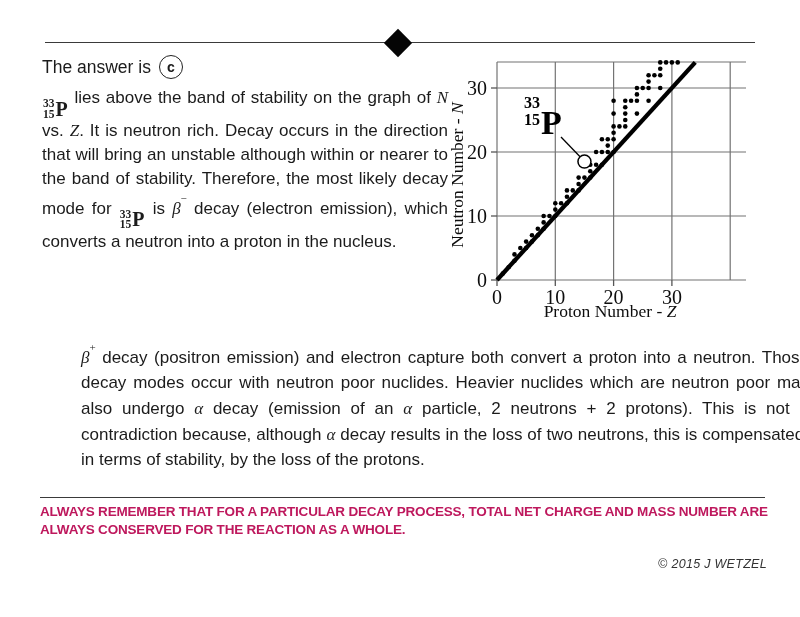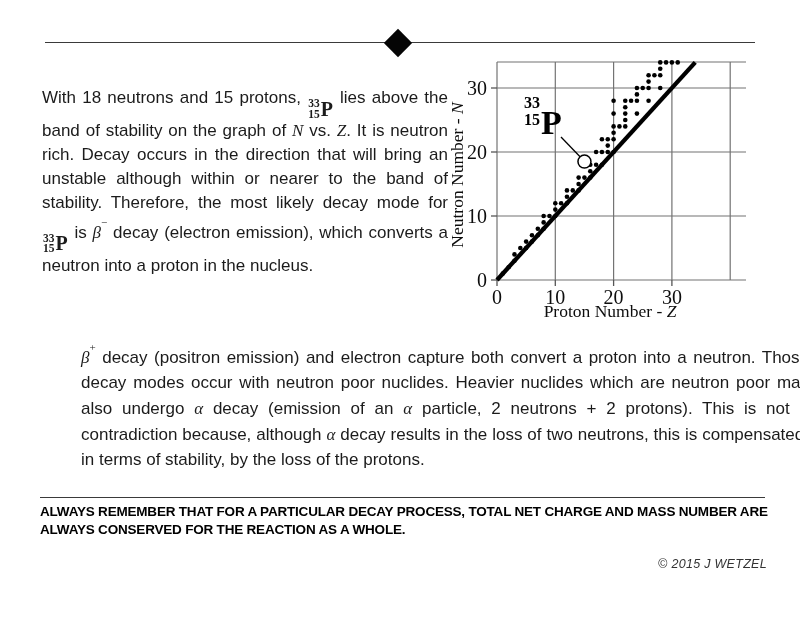--- a/index.html
+++ b/index.html
@@ -14,34 +14,40 @@
   .p2{position:absolute;left:40px;top:340px;width:728px;font-size:17px;line-height:25.7px;text-align:justify;margin-left:41px;}
   .vr{font-family:"Liberation Serif",serif;font-style:italic;}
   sup.sg{font-size:11px;position:relative;top:-5px;font-family:"Liberation Serif",serif;}
   .nuclide{display:inline-flex;align-items:center;vertical-align:-4px;margin:0 1px;}
   .nuclide .stk{display:inline-flex;flex-direction:column;line-height:0.92;text-align:right;
                 font-family:"Liberation Serif",serif;font-weight:bold;font-size:11.5px;margin-right:1px;}
   .nuclide .sym{font-family:"Liberation Serif",serif;font-weight:bold;font-size:20px;line-height:1;}
   .chart{position:absolute;left:450px;top:45px;width:340px;height:300px;}
   .rule2{position:absolute;left:40px;top:497px;width:725px;height:1px;background:#3a3a3a;}
   .always{position:absolute;left:40px;top:503px;width:737px;font-size:13.5px;font-weight:bold;
-          letter-spacing:-0.2px;line-height:17.5px;color:#000000;}
+          letter-spacing:-0.2px;line-height:17.5px;color:#be185d;}
   .copyright{position:absolute;right:33px;top:557px;font-size:12.5px;font-style:italic;color:#333;letter-spacing:0.3px;}
 </style>
 </head>
 <body>
 
 <div class="page">
 
   <div class="top-rule"></div>
   <div class="diamond"></div>
 
+  <div class="answer-line">
+    <span>The answer is</span>
+    <span class="circle-c">
+        <span>c</span>
+      </span>
+  </div>
 
   <div class="p1">
-    <span>With 18 neutrons and 15 protons, </span><span class="nuclide">
+    <span class="nuclide">
         <span class="stk">
           <span>33</span>
           <span>15</span>
         </span>
         <span class="sym">P</span>
       </span><span> lies above the band of stability on the graph of </span><span class="vr">N</span><span> vs. </span><span class="vr">Z</span><span>.  It is neutron rich.  Decay occurs in the direction that will bring an unstable although within or nearer to the band of stability.  Therefore, the most likely decay mode for </span><span class="nuclide">
         <span class="stk">
           <span>33</span>
           <span>15</span>
         </span>

